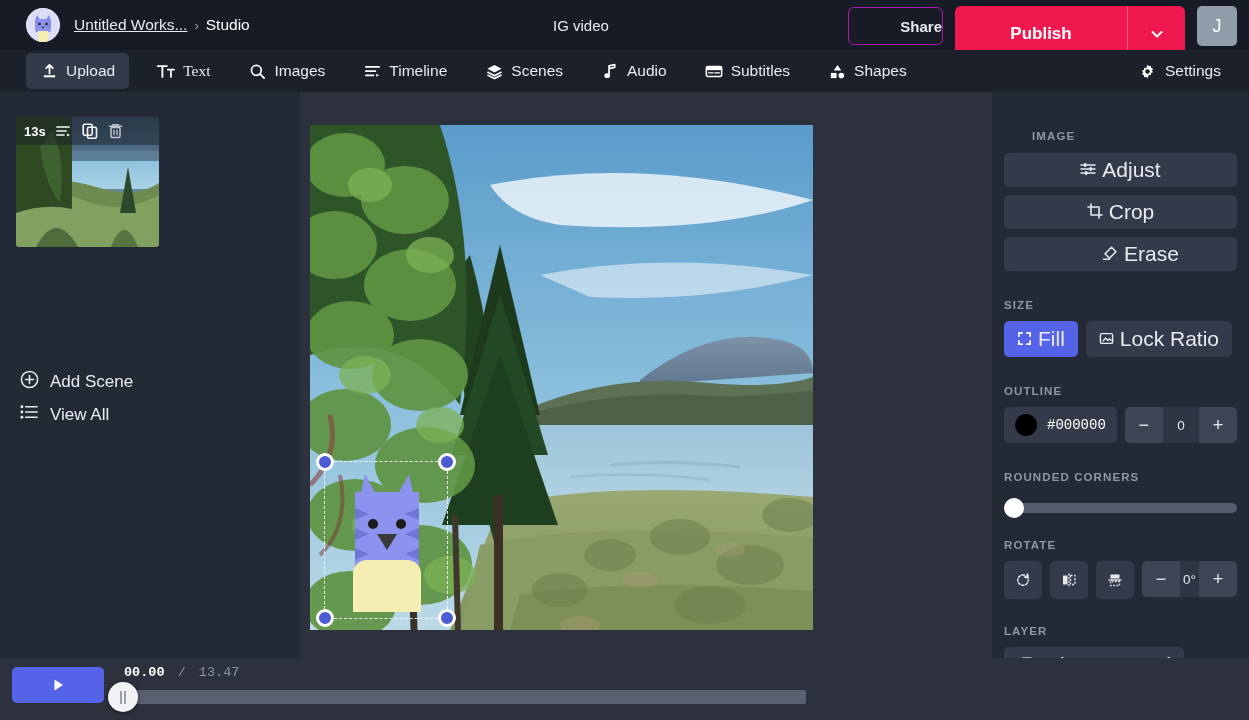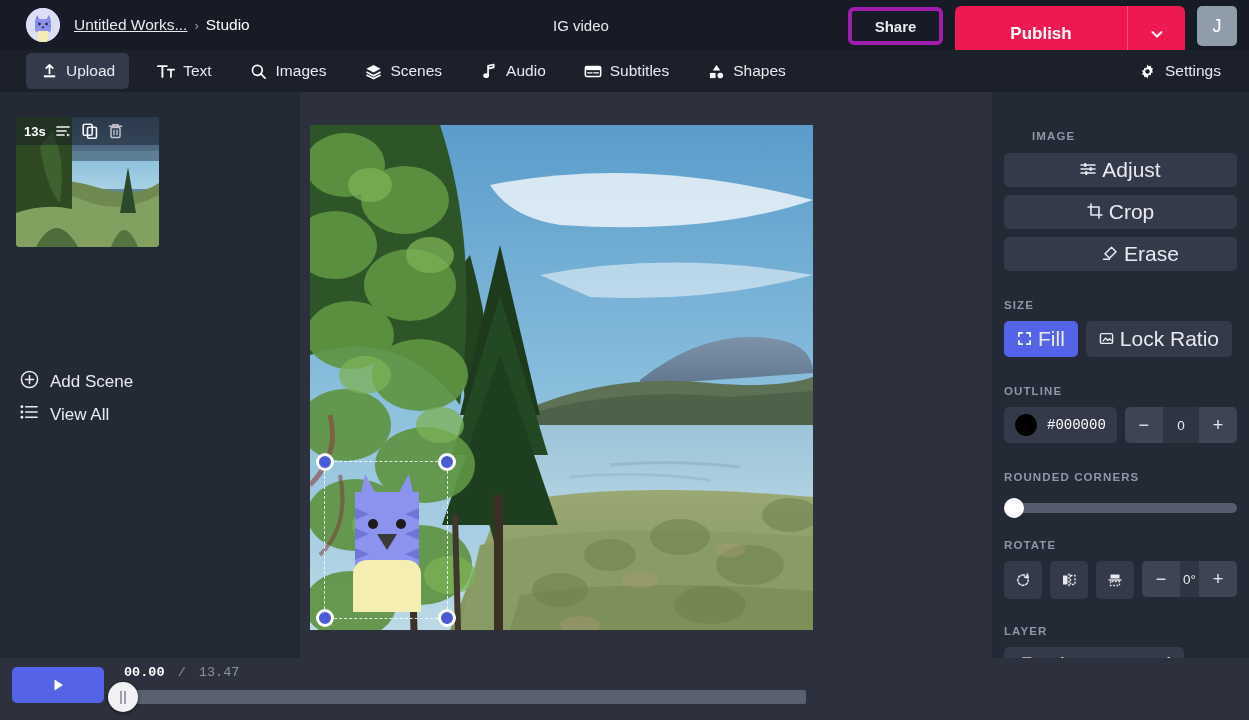--- a/index.html
+++ b/index.html
@@ -22,23 +22,24 @@
     background: #d7d9f5; overflow: hidden; position: relative; flex: 0 0 auto; }
   .breadcrumb { margin-left: 14px; display: flex; align-items: center; gap: 7px;
     font-size: 15.5px; }
   .bc-link { text-decoration: underline; color: #e8eaf0; cursor: pointer; }
   .bc-sep { color: #9aa0b0; font-size: 13px; }
   .bc-cur { color: #ffffff; font-weight: normal; }
   .proj-title { position: absolute; left: 553px; top: 17px; font-size: 15px; color: #e8eaf0; }
 
   .share-btn {
     position: absolute; left: 848px; top: 7px; width: 95px; height: 38px;
-    border: 4px solid #a21caf; border-radius: 6px; background: transparent;
+    border: 1px solid #a21caf; border-radius: 6px; background: transparent;
     color: #e8eaf0; font-size: 15px; font-weight: bold; cursor: pointer;
     font-family: "Liberation Sans", sans-serif;
+    text-align: right;
   }
   .publish-group {
     position: absolute; left: 955px; top: 6px; width: 230px; height: 55px;
     display: flex; border-radius: 6px; overflow: hidden;
   }
   .publish-btn { flex: 1; background: #f0194f; color: #fff; border: none;
     font-size: 17px; font-weight: bold; cursor: pointer;
     font-family: "Liberation Sans", sans-serif; }
   .publish-caret { width: 58px; background: #f0194f; border: none; border-left: 1px solid #d4紅;
     border-left: 1px solid rgba(255,255,255,0.28);
@@ -181,40 +182,49 @@
     <div class="tool active" style="margin-left:26px;">
       <span class="ic">
         <svg width="17" height="17" viewBox="0 0 18 18">
             <path d="M9 2 L9 11 M5.5 5.5 L9 2 L12.5 5.5" stroke="#fff" stroke-width="1.9" fill="none" stroke-linecap="round" stroke-linejoin="round"></path>
             <rect x="3" y="13" width="12" height="2.2" fill="#fff"></rect>
           </svg>
       </span>
       <span>Upload</span>
     </div>
 
-    <div class="tool" style="margin-left:14px;">
+    <div class="tool" style="margin-left:14px;font-family:Liberation Serif, serif;">
       <span class="ic">
         <svg width="18" height="17" viewBox="0 0 20 18">
             <path d="M1 3h10M6 3v12" stroke="#fff" stroke-width="2.1" fill="none" stroke-linecap="round"></path>
             <path d="M12 7h7M15.5 7v8" stroke="#fff" stroke-width="1.9" fill="none" stroke-linecap="round"></path>
           </svg>
       </span>
       <span>Text</span>
     </div>
 
     <div class="tool" style="margin-left:10px;">
       <span class="ic">
         <svg width="17" height="17" viewBox="0 0 18 18">
             <circle cx="7.8" cy="7.8" r="5.2" fill="none" stroke="#fff" stroke-width="1.8"></circle>
             <path d="M11.6 11.6 L16 16" stroke="#fff" stroke-width="1.9" stroke-linecap="round"></path>
           </svg>
       </span>
       <span>Images</span>
     </div>
 
+    <div class="tool" style="margin-left:10px;">
+      <span class="ic">
+        <svg width="17" height="17" viewBox="0 0 18 18">
+            <path d="M2 4h14M2 8.5h10M2 13h8" stroke="#fff" stroke-width="1.9" stroke-linecap="round"></path>
+            <path d="M13 11.5 L16 13 L13 14.5 Z" fill="#fff"></path>
+          </svg>
+      </span>
+      <span>Timeline</span>
+    </div>
 
     <div class="tool" style="margin-left:10px;">
       <span class="ic">
         <svg width="17" height="17" viewBox="0 0 18 18">
             <path d="M9 2 L16.5 6 L9 10 L1.5 6 Z" fill="#fff"></path>
             <path d="M1.5 9.5 L9 13.5 L16.5 9.5" fill="none" stroke="#fff" stroke-width="1.7"></path>
             <path d="M1.5 12.8 L9 16.5 L16.5 12.8" fill="none" stroke="#fff" stroke-width="1.7"></path>
           </svg>
       </span>
       <span>Scenes</span>

